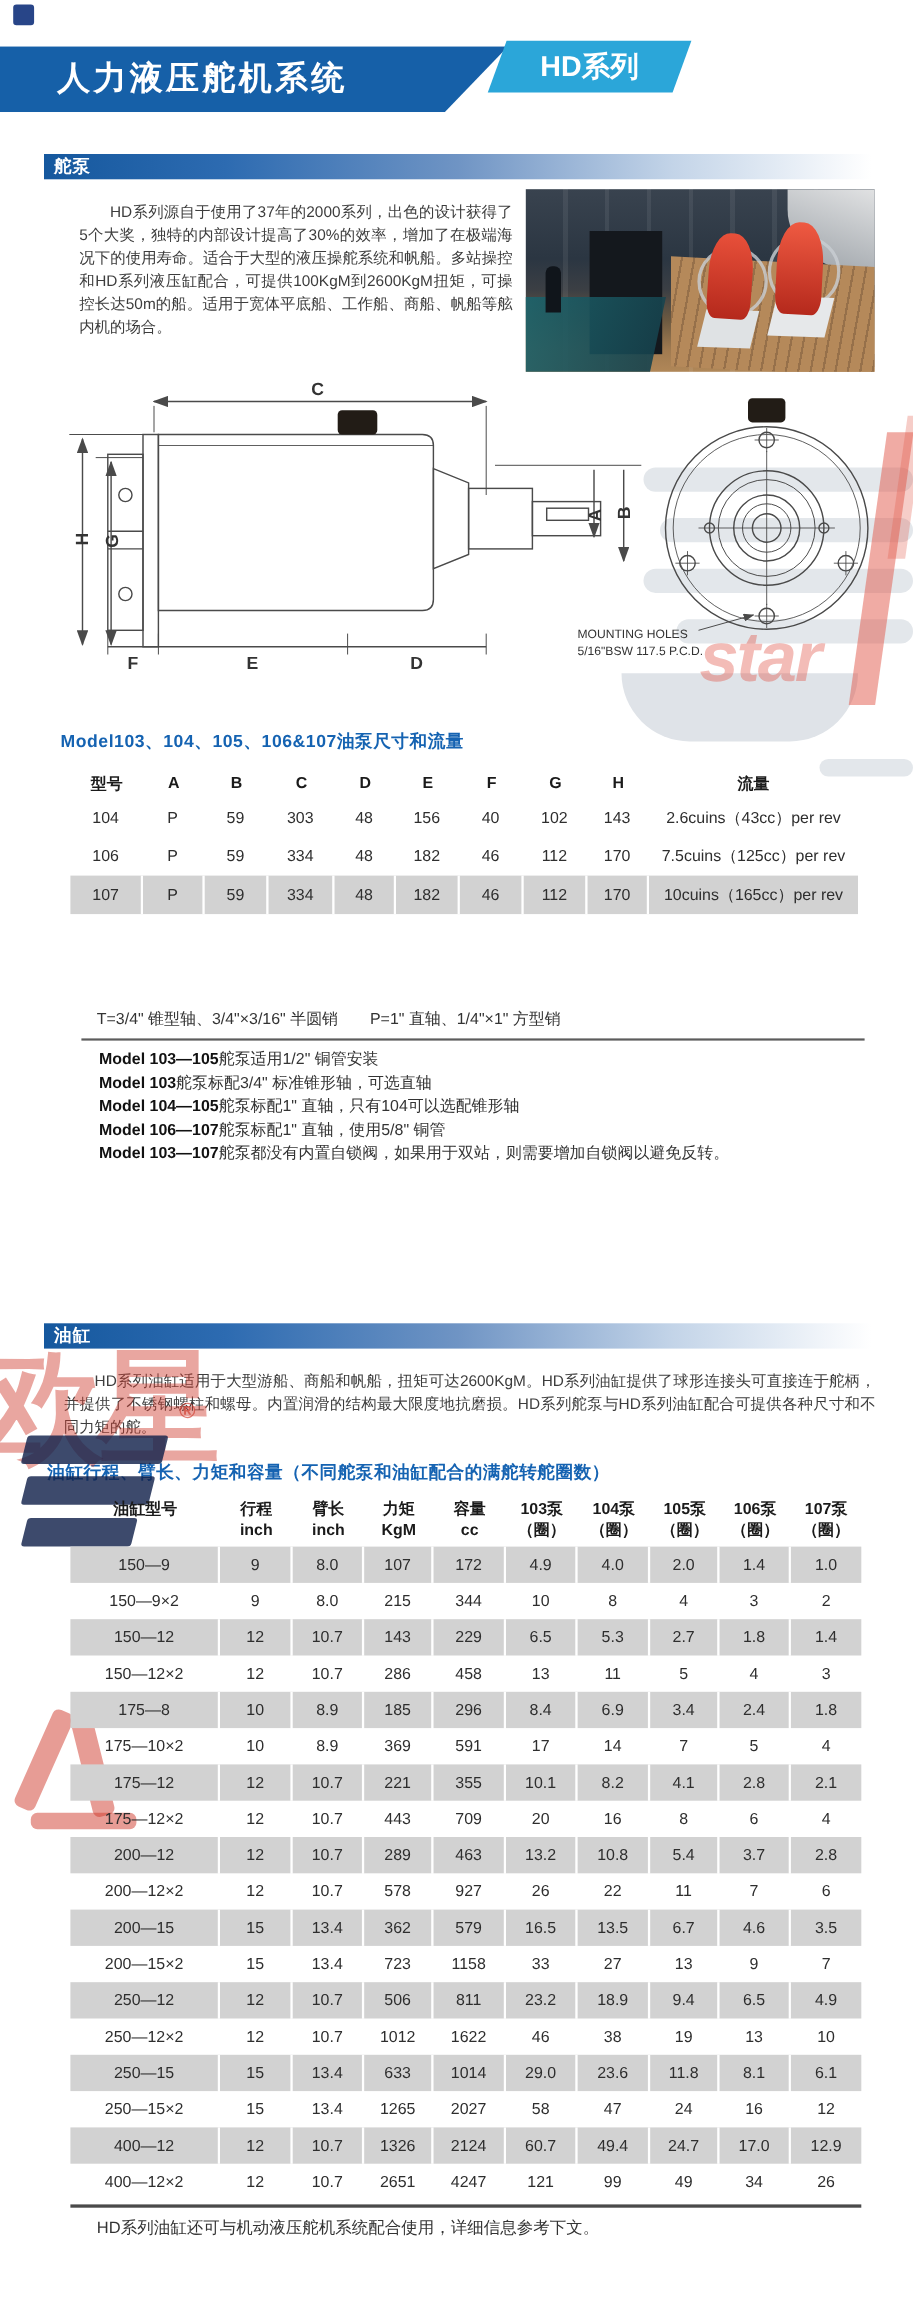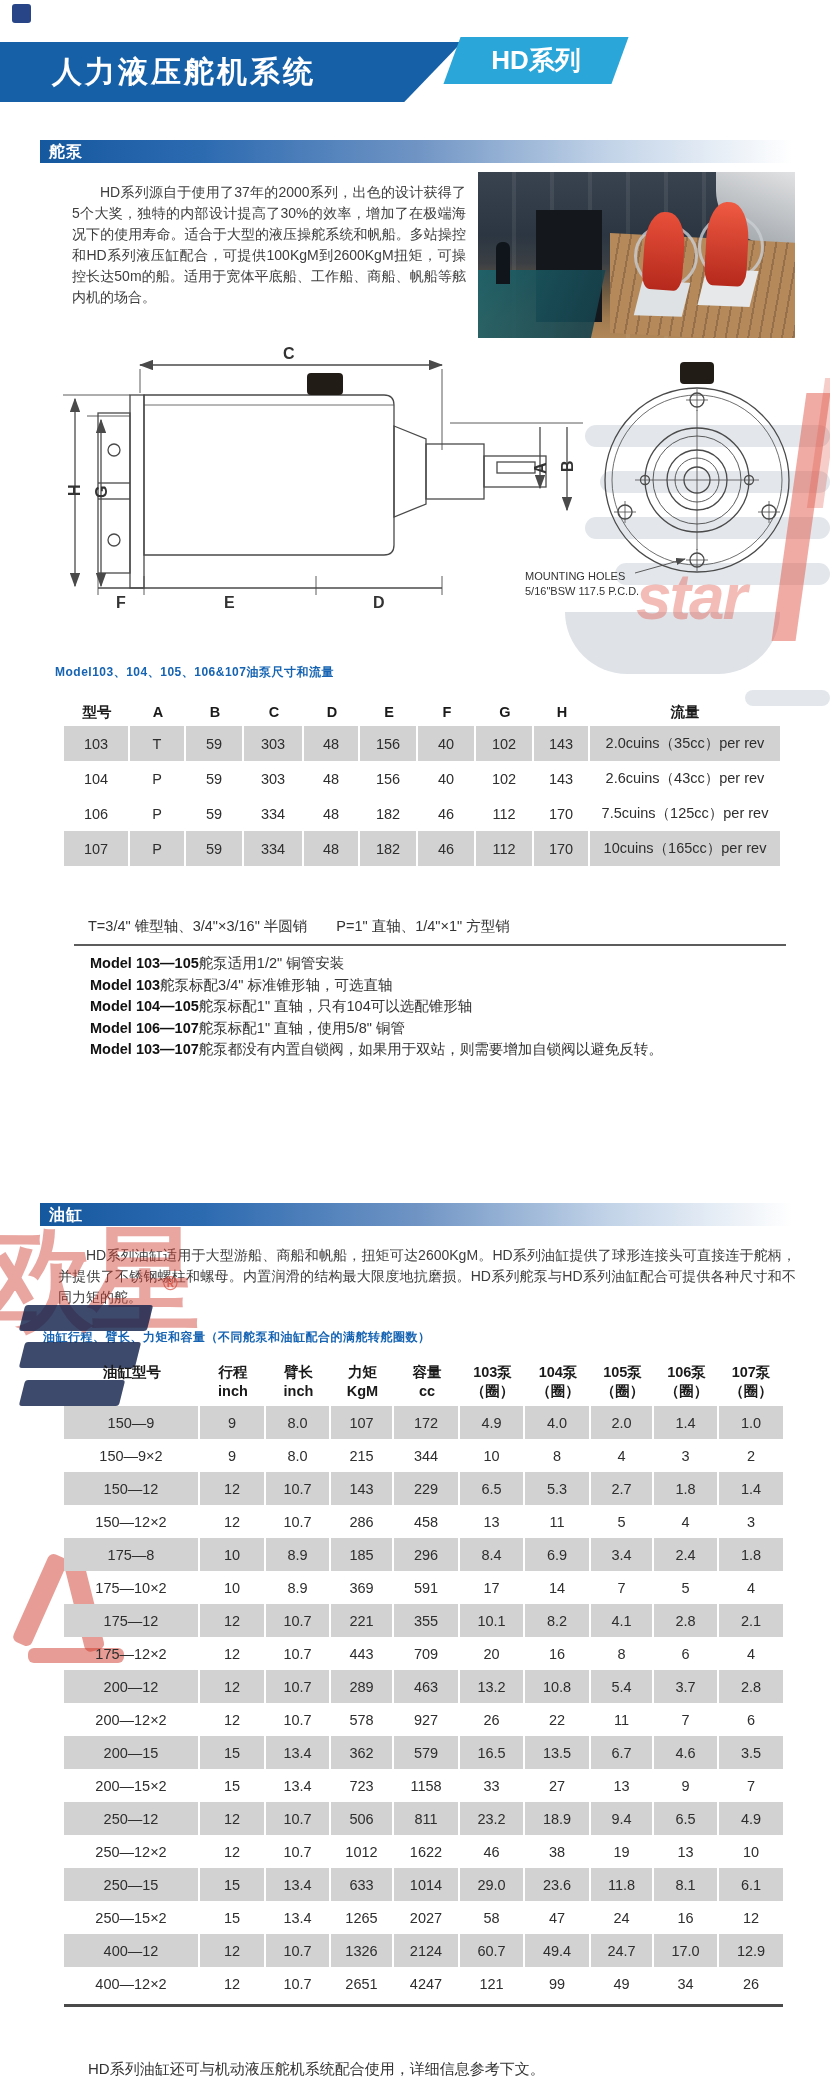--- a/index.html
+++ b/index.html
@@ -20,21 +20,21 @@
   .sec-bar{position:absolute;left:40px;width:752px;height:23px;
            background:linear-gradient(90deg,#15589e 0%,#2d6bb1 22%,#6f94c4 50%,#c3d4e8 76%,#ffffff 100%);}
   .sec-bar span{display:inline-block;padding-left:9px;line-height:23px;color:#fff;font-size:16px;font-weight:bold;letter-spacing:1px;}
   .bar-pump{top:140px;}
   .bar-cyl{top:1203px;}
 
   .para{position:absolute;font-size:14px;line-height:21px;color:#3d3d3d;text-align:justify;text-indent:2em;}
   .para-pump{left:72px;top:182px;width:394px;}
   .para-cyl{left:58px;top:1245px;width:738px;}
 
-  .blue-title{position:absolute;font-size:12px;font-weight:bold;color:#1563b2;letter-spacing:.5px;}
+  .blue-title{position:absolute;font-size:16px;font-weight:bold;color:#1563b2;letter-spacing:.5px;}
   .t1{left:55px;top:664px;}
   .t2{left:43px;top:1329px;}
 
   
   .photo{position:absolute;left:478px;top:172px;width:317px;height:166px;overflow:hidden;
          background:
            repeating-linear-gradient(90deg,transparent 0 34px,rgba(255,255,255,.07) 34px 38px),
            linear-gradient(180deg,#39434f 0%,#2b3642 38%,#3b3f44 55%,#6d5a41 72%,#a07a50 88%,#b08758 100%);}
   .ph{position:absolute;}
   .ph-kiosk{left:58px;top:38px;width:66px;height:112px;background:#14181d;}
@@ -81,21 +81,21 @@
   #cyl-table{left:64px;top:1360px;width:719px;}
   #cyl-table thead tr{height:46px;}
   #cyl-table th{vertical-align:top;padding-top:3px;line-height:19px;}
   #cyl-table tbody tr{height:33px;}
 
   .shaft-note{position:absolute;left:88px;top:917px;font-size:14.5px;color:#333;}
   .divider{position:absolute;left:74px;top:944px;width:712px;height:2px;background:#5c5c5c;}
   .model-notes{position:absolute;left:90px;top:953px;margin:0;padding:0;list-style:none;font-size:14.5px;line-height:21.5px;}
   .model-notes b{color:#111;}
   .bottom-line{position:absolute;left:64px;top:2004px;width:719px;height:3px;background:#4a4a4a;}
-  .footer-note{position:absolute;left:88px;top:2016px;font-size:15px;color:#333;margin-top:44px;}
+  .footer-note{position:absolute;left:88px;top:2016px;font-size:15px;color:#333;}
 </style>
 </head>
 <body>
 
 <div class="page">
 
   <div class="corner-mark"></div>
   <div class="banner">
     <div class="banner-title">人力液压舵机系统</div>
   </div>
@@ -243,32 +243,20 @@
           <th>C</th>
           <th>D</th>
           <th>E</th>
           <th>F</th>
           <th>G</th>
           <th>H</th>
           <th>流量</th>
         </tr>
       </thead>
       <tbody>
-        <tr class="shaded">
-          <td>103</td>
-          <td>T</td>
-          <td>59</td>
-          <td>303</td>
-          <td>48</td>
-          <td>156</td>
-          <td>40</td>
-          <td>102</td>
-          <td>143</td>
-          <td>2.0cuins（35cc）per rev</td>
-        </tr>
         <tr class="plain">
           <td>104</td>
           <td>P</td>
           <td>59</td>
           <td>303</td>
           <td>48</td>
           <td>156</td>
           <td>40</td>
           <td>102</td>
           <td>143</td>

